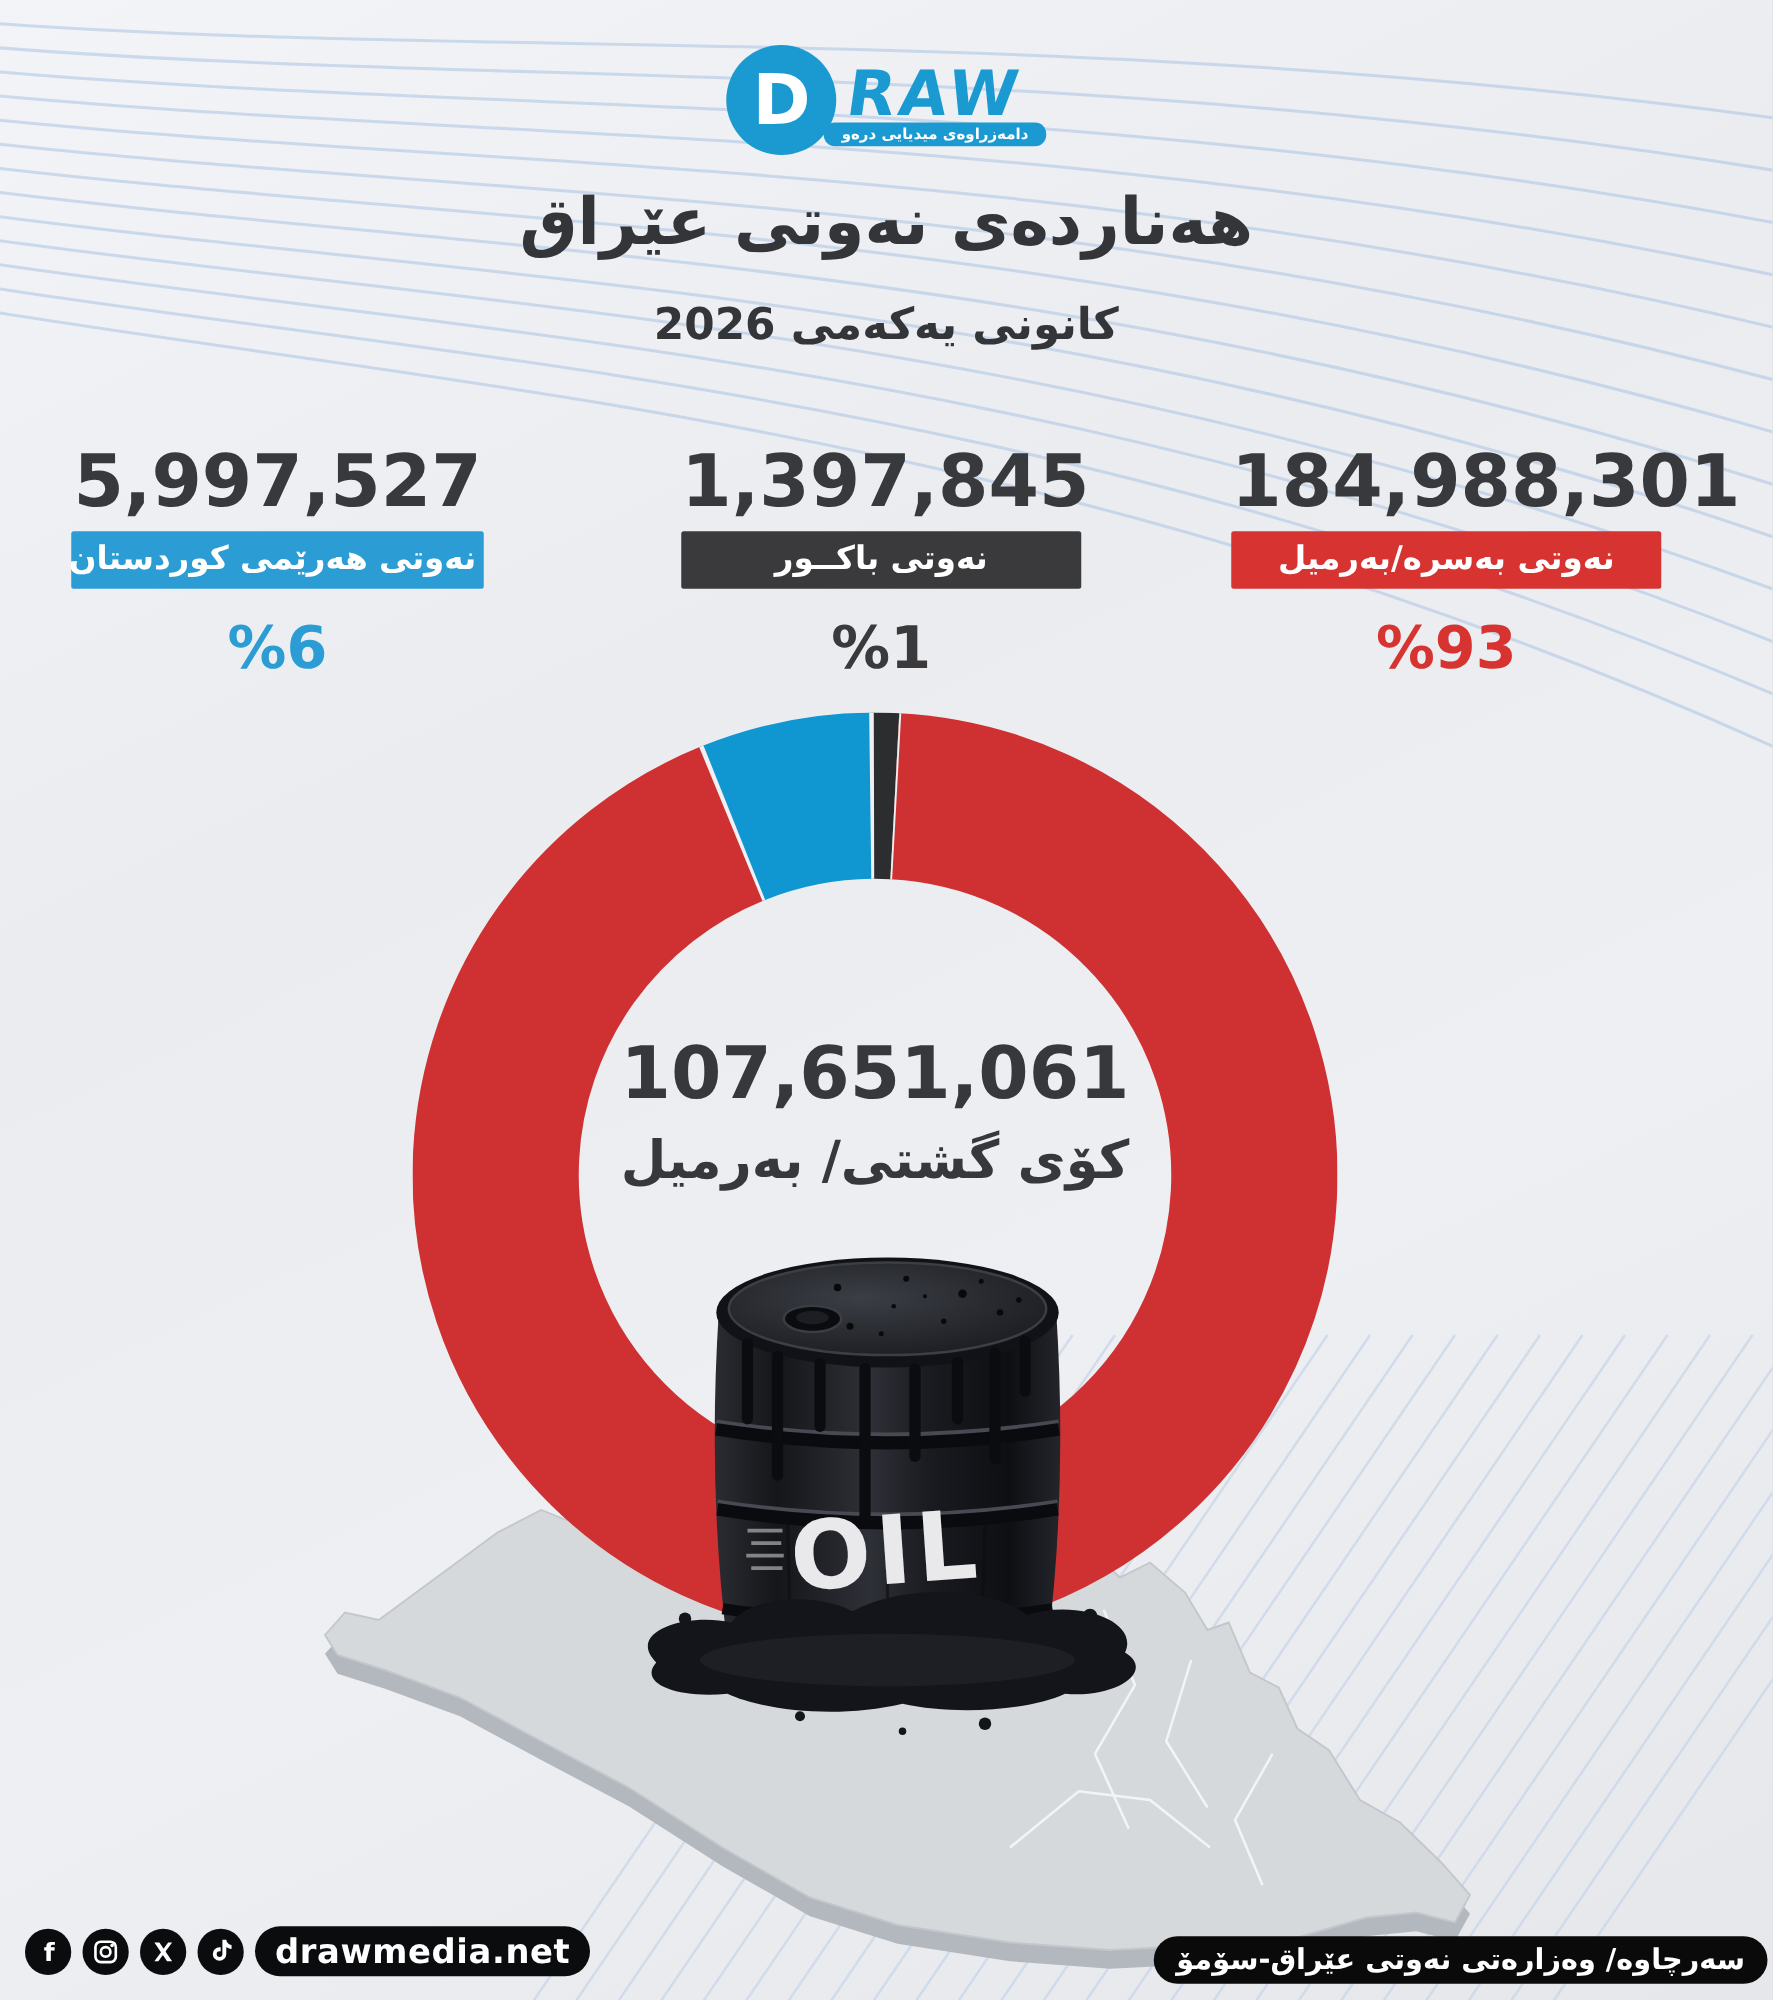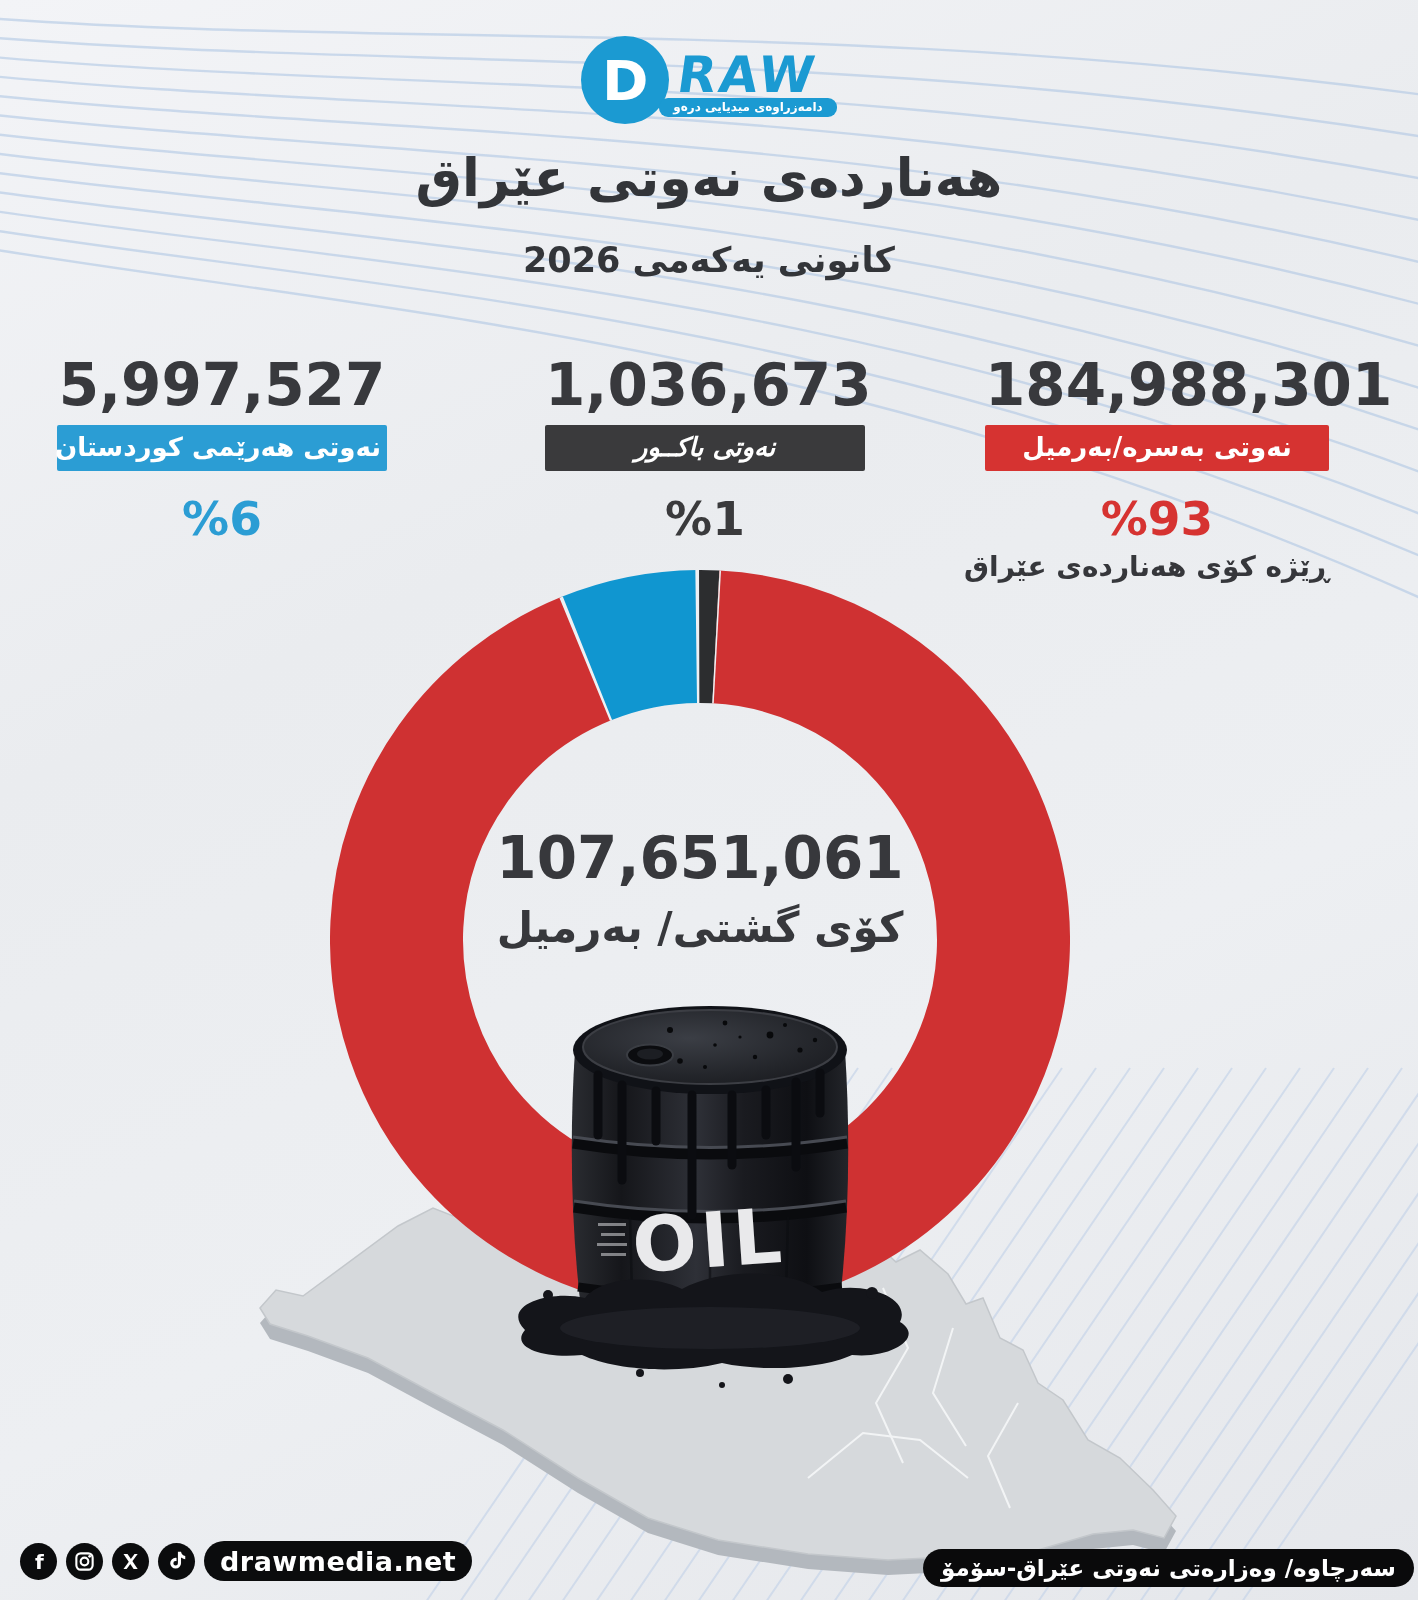--- a/index.html
+++ b/index.html
@@ -224,29 +224,28 @@
   </div>
   <div class="title" dir="rtl">هەناردەی نەوتی عێراق</div>
   <div class="subtitle" dir="rtl">کانونی یەکەمی 2026</div>
 
   <div class="stat stat-kurdistan">
     <div class="num">5,997,527</div>
     <div class="box" dir="rtl" style="background: rgb(43, 157, 212);">نەوتی هەرێمی کوردستان</div>
     <div class="pct" style="color: rgb(43, 157, 212);">%6</div>
   </div>
   <div class="stat stat-north">
-    <div class="num">1,036,673</div>
-    <div class="box" dir="rtl" style="background: rgb(58, 58, 60); font-style: italic;">نەوتی باکــور</div>
+    <div class="num">1,397,845</div>
+    <div class="box" dir="rtl" style="background: rgb(58, 58, 60);">نەوتی باکــور</div>
     <div class="pct" style="color: rgb(58, 58, 60);">%1</div>
   </div>
   <div class="stat stat-basra">
     <div class="num">184,988,301</div>
     <div class="box" dir="rtl" style="background: rgb(214, 51, 49);">نەوتی بەسرە/بەرمیل</div>
     <div class="pct" style="color: rgb(214, 51, 49);">%93</div>
-    <div class="cap" dir="rtl">ڕێژە کۆی هەناردەی عێراق</div>
   </div>
 
   <div class="footer-left">
     <div class="icon-circle">
       <svg width="23" height="23" viewBox="-12 -12 24 24">
         <text x="1" y="8" text-anchor="middle" font-size="21" font-weight="bold" fill="#fff" font-family="DejaVu Sans, sans-serif">f</text>
       </svg>
     </div>
     <div class="icon-circle">
       <svg width="23" height="23" viewBox="-12 -12 24 24">

